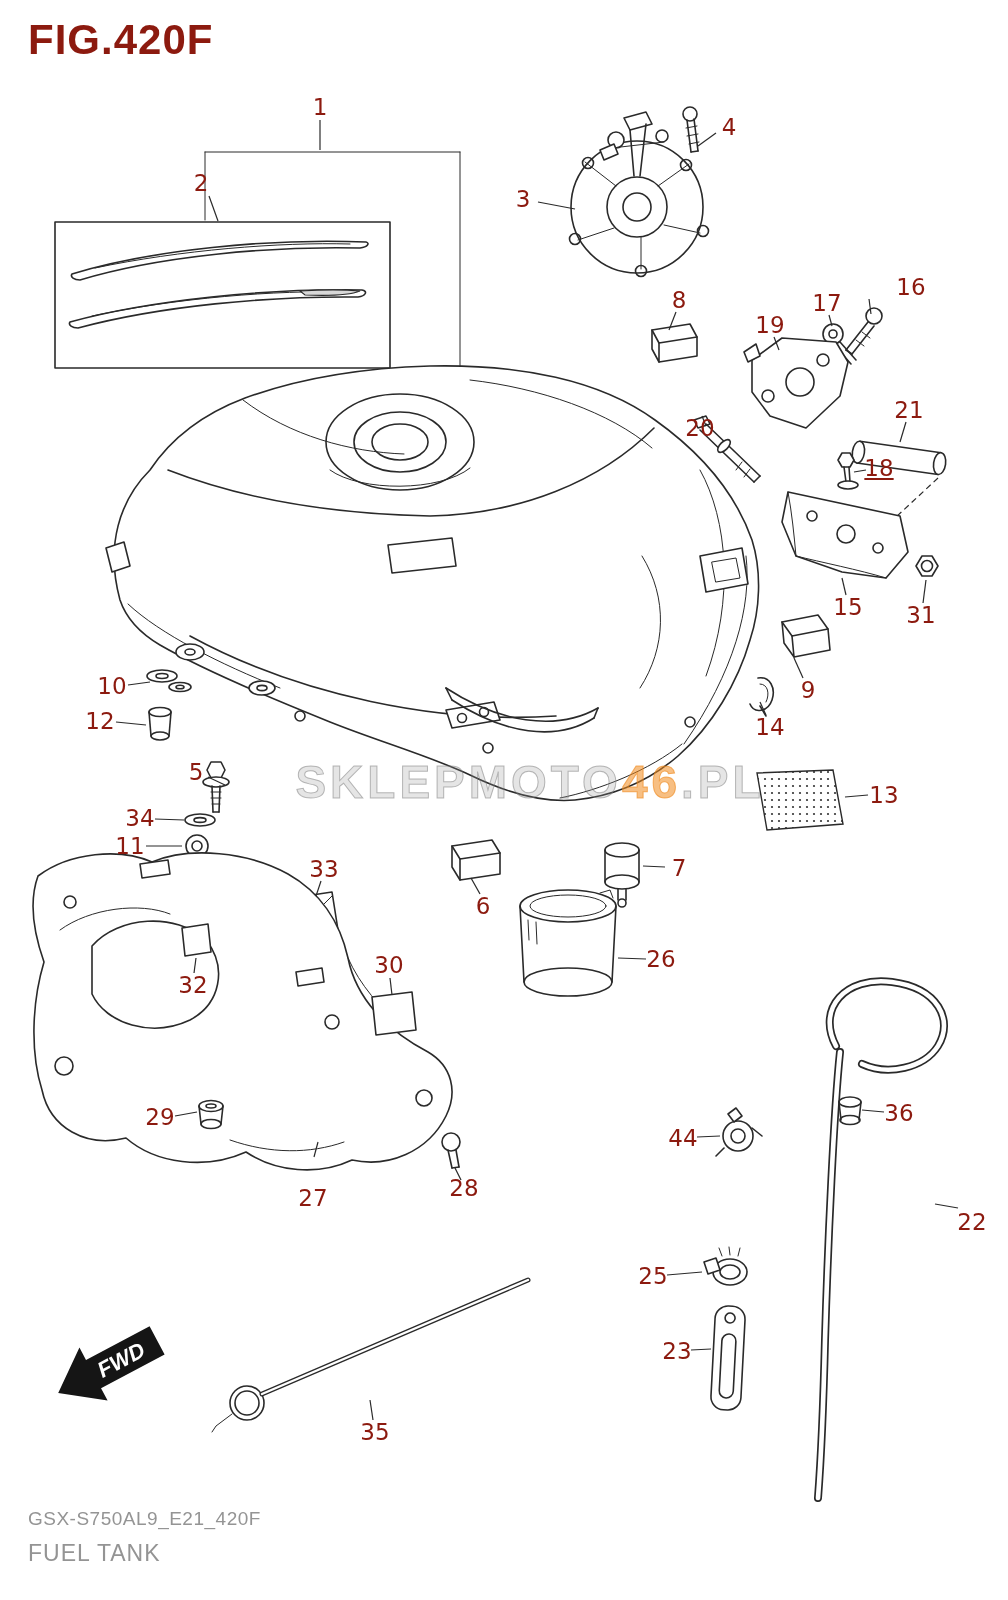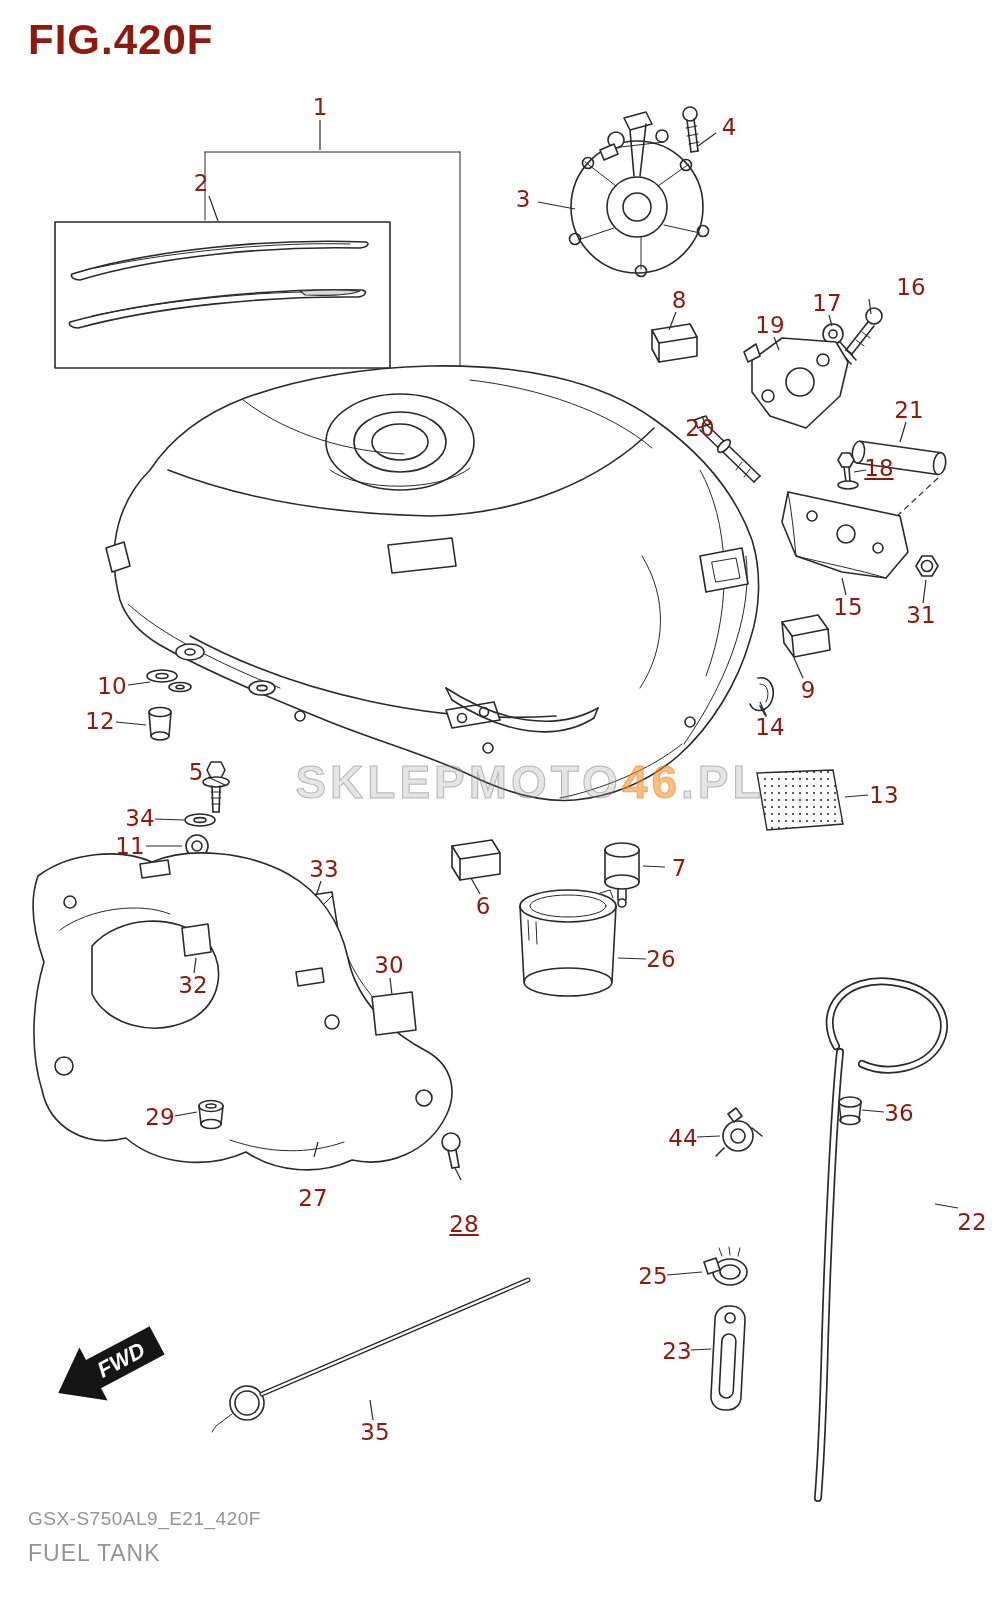--- a/index.html
+++ b/index.html
@@ -456,21 +456,21 @@
     <div class="callout" style="left: 879px; top: 468px; text-decoration: underline;">18</div>
     <div class="callout" style="left: 770px; top: 325px;">19</div>
     <div class="callout" style="left: 700px; top: 404px; margin-top: 24px;">20</div>
     <div class="callout" style="left: 909px; top: 410px;">21</div>
     <div class="callout" style="left: 972px; top: 1222px;">22</div>
     <div class="callout" style="left: 677px; top: 1351px;">23</div>
     <div class="callout" style="left: 683px; top: 1138px;">44</div>
     <div class="callout" style="left: 653px; top: 1276px;">25</div>
     <div class="callout" style="left: 661px; top: 959px;">26</div>
     <div class="callout" style="left: 313px; top: 1170px; margin-top: 28px;">27</div>
-    <div class="callout" style="left: 464px; top: 1224px; text-decoration: underline;">28</div>
+    <div class="callout" style="left: 464px; top: 1188px;">28</div>
     <div class="callout" style="left: 160px; top: 1117px;">29</div>
     <div class="callout" style="left: 389px; top: 965px;">30</div>
     <div class="callout" style="left: 921px; top: 615px;">31</div>
     <div class="callout" style="left: 193px; top: 985px;">32</div>
     <div class="callout" style="left: 324px; top: 869px;">33</div>
     <div class="callout" style="left: 140px; top: 818px;">34</div>
     <div class="callout" style="left: 375px; top: 1432px;">35</div>
     <div class="callout" style="left: 899px; top: 1113px;">36</div>
   </div>
 

